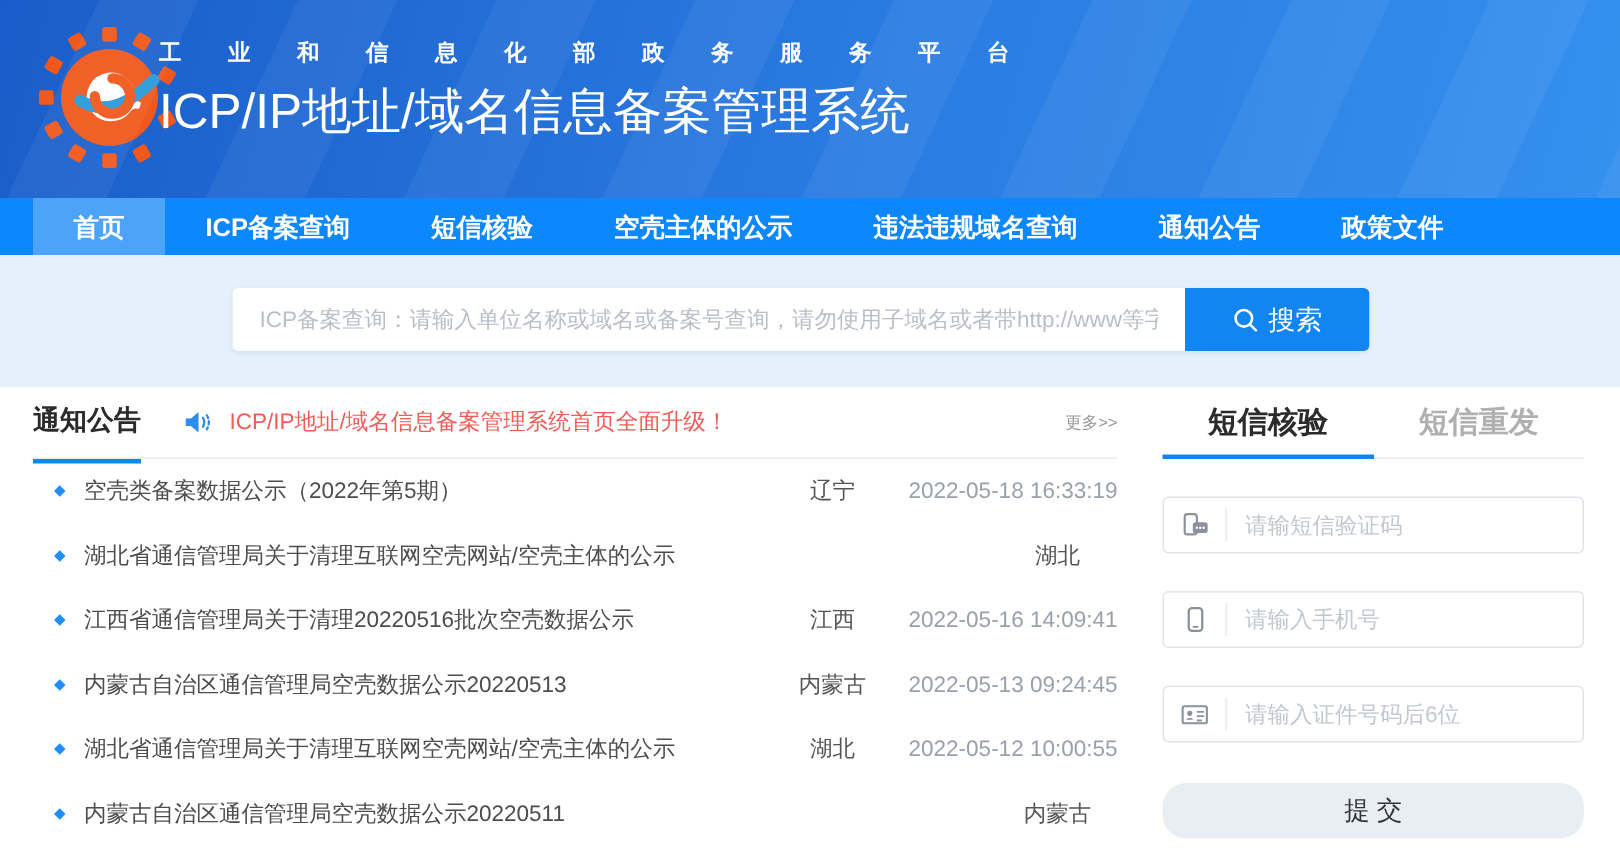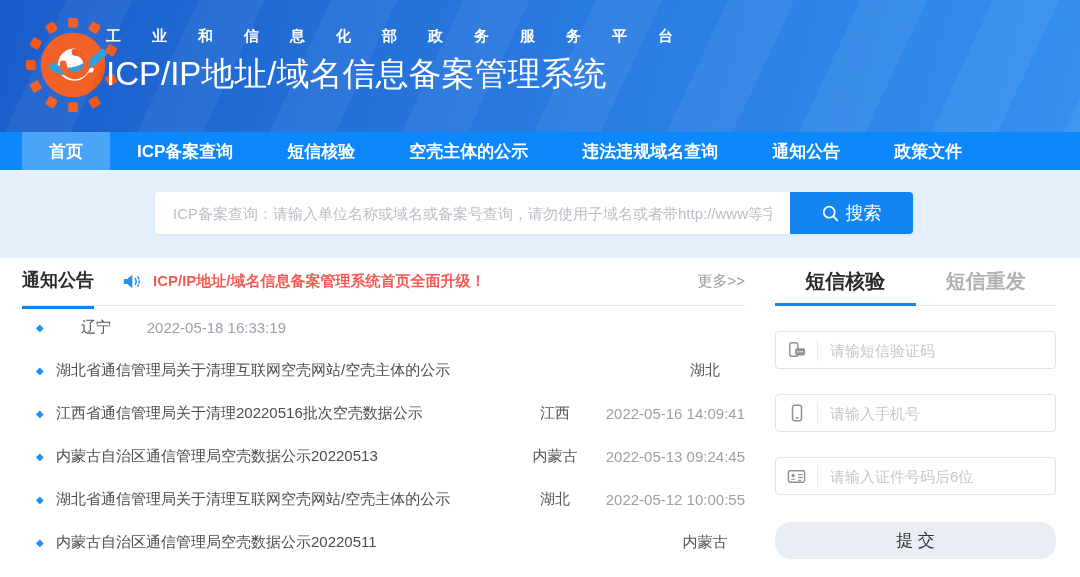--- a/index.html
+++ b/index.html
@@ -72,23 +72,23 @@
 
   .notice-panel { position: absolute; left: 22px; top: 0; width: 723px; }
   .notice-header {
     position: relative; height: 48px; display: flex; align-items: center;
     border-bottom: 1px solid #e9e9e9;
   }
   .notice-title {
     position: relative; display: inline-block; font-size: 18px; font-weight: bold; color: #2b2b2b;
     padding-bottom: 14px; top: 7px; border-bottom: 3px solid #1285f0;
   }
-  .marquee { display: flex; align-items: center; gap: 12px; margin-left: 28px; font-weight: bold; }
+  .marquee { display: flex; align-items: center; gap: 12px; margin-left: 28px; }
   .marquee-text { color: #f45b55; font-size: 15px; }
-  .more-link { margin-left: auto; color: #999; font-size: 15px; cursor: pointer; text-decoration: none; }
+  .more-link { margin-left: auto; color: #999; font-size: 11px; cursor: pointer; text-decoration: none; }
 
   .notice-list { list-style: none; }
   .notice-row { display: flex; align-items: center; height: 43px; cursor: pointer; }
   .bullet { color: #1e8ffa; font-size: 10px; width: 20px; margin-left: 14px; flex: none; }
   .n-title { flex: 1; font-size: 15px; color: #4d4d4d; white-space: nowrap; overflow: hidden; }
   .n-prov { width: 80px; text-align: center; font-size: 15px; color: #555; flex: none; }
   .n-date { width: 150px; text-align: right; font-size: 15px; color: #9ba1ab; flex: none; }
 
   
   .sms-panel { position: absolute; left: 775px; top: 0; width: 281px; }
@@ -192,20 +192,21 @@
             <path d="M18.5 4.5 q3.2 5.5 0 11" fill="none" stroke="#2d8cf0" stroke-width="1.8" stroke-linecap="round" stroke-dasharray="2.5 2.5"></path>
           </svg>
           <span class="marquee-text">ICP/IP地址/域名信息备案管理系统首页全面升级！</span>
         </div>
         <a class="more-link">更多&gt;&gt;</a>
       </div>
 
       <ul class="notice-list">
         <li class="notice-row">
           <span class="bullet">◆</span>
+          <span class="n-title">空壳类备案数据公示（2022年第5期）</span>
           <span class="n-prov">辽宁</span>
           <span class="n-date">2022-05-18 16:33:19</span>
         </li>
         <li class="notice-row">
           <span class="bullet">◆</span>
           <span class="n-title">湖北省通信管理局关于清理互联网空壳网站/空壳主体的公示</span>
           <span class="n-prov">湖北</span>
         </li>
         <li class="notice-row">
           <span class="bullet">◆</span>

